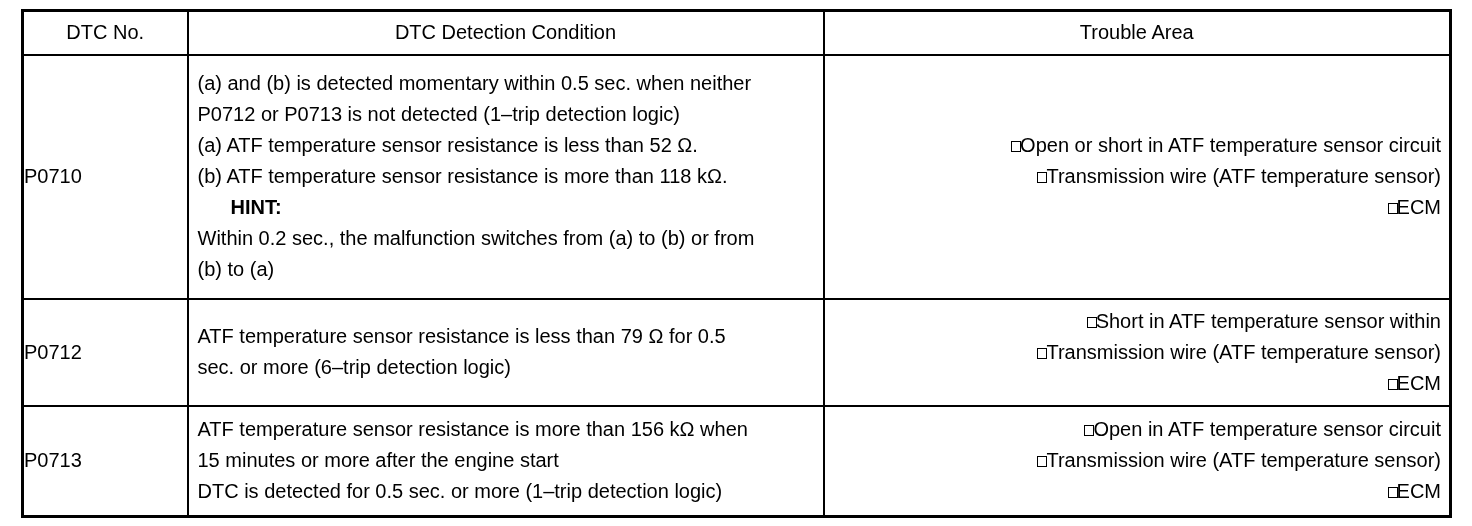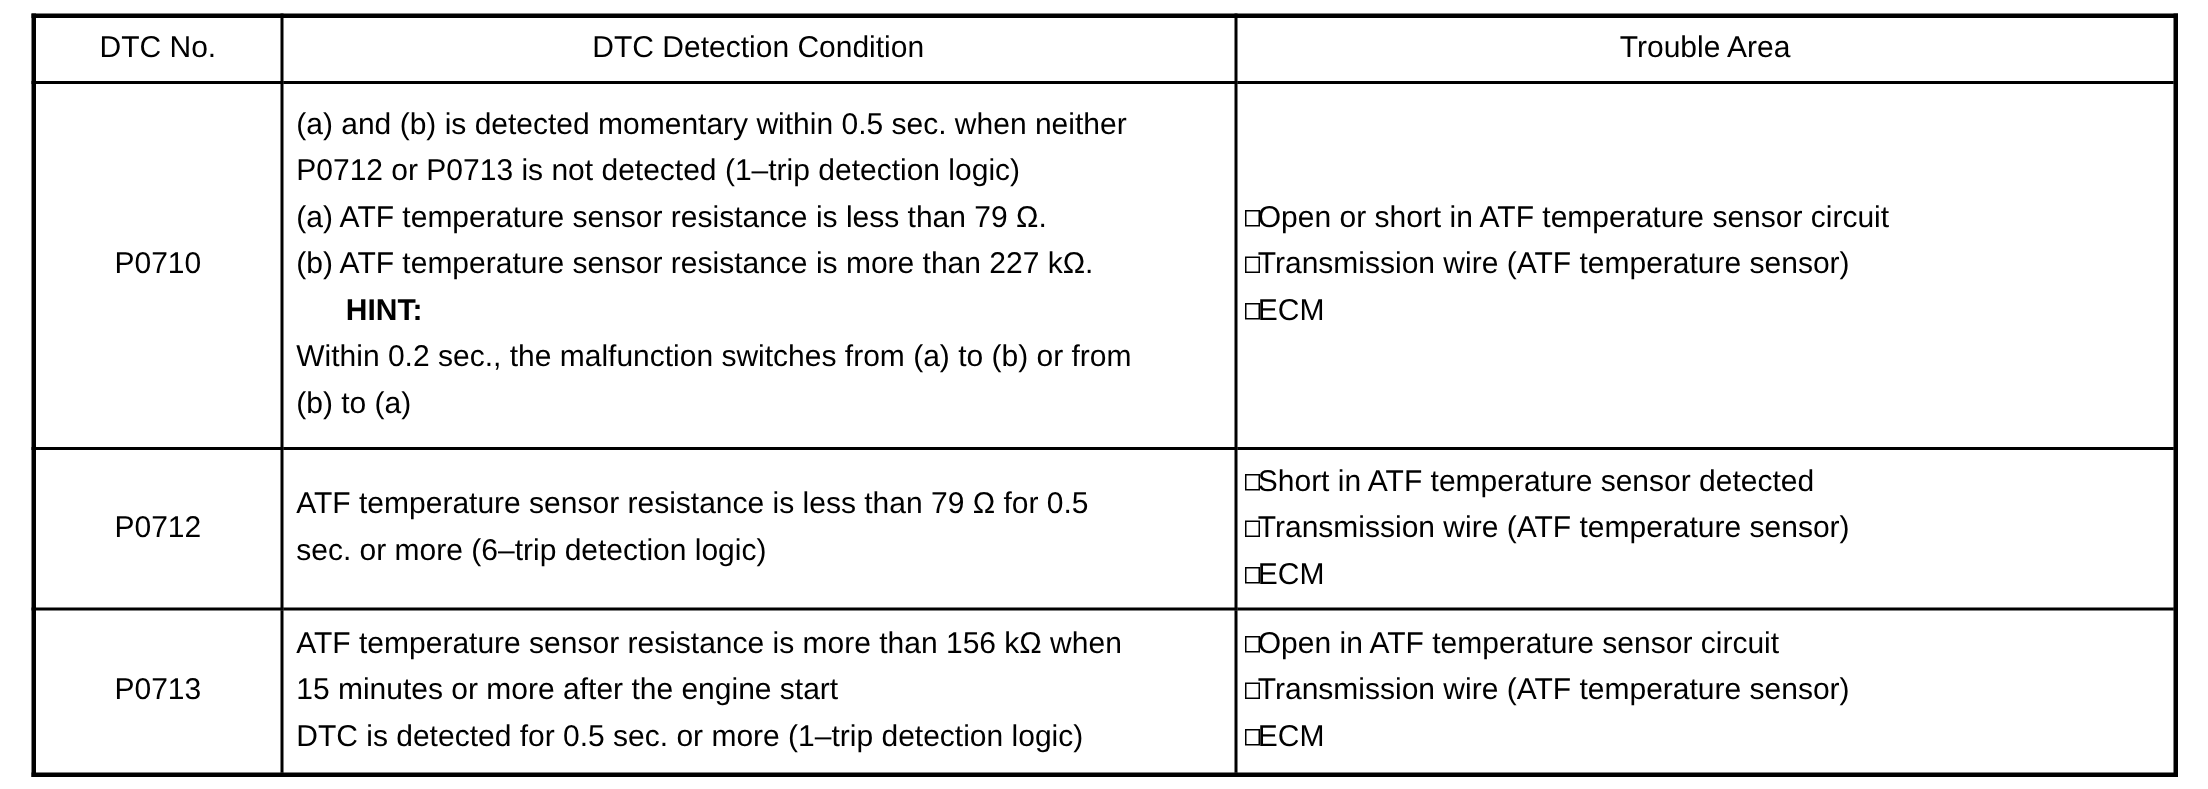--- a/index.html
+++ b/index.html
@@ -44,38 +44,38 @@
   tr.row-2    { height: 105px; }
   tr.row-3    { height: 108px; }
 
   th.col-header {
     font-weight: normal;
     text-align: center;
     vertical-align: middle;
     font-size: 20px;
   }
   td.dtc-cell {
-    text-align: center;
+    text-align: left;
     vertical-align: middle;
   }
   td.cond-cell .cell-inner,
   td.area-cell .cell-inner {
     display: flex;
     flex-direction: column;
     justify-content: center;
     height: 100%;
   }
   td.cond-cell { height: inherit; }
   td.area-cell { height: inherit; }
   td.cond-cell .cell-inner { padding: 4px 8px 4px 9px; box-sizing: border-box; }
   td.area-cell .cell-inner { padding: 4px 8px 4px 5px;  box-sizing: border-box; }
 
   .cond-line { white-space: nowrap; }
   .cond-line.bold { font-weight: bold; margin-left: 33px; }
-  .ta-line { white-space: nowrap; }
+  .ta-line { white-space: nowrap; text-align: right; }
 
   .bullet-box {
     display: inline-block;
     width: 10px;
     height: 11px;
     box-sizing: border-box;
     border: 1.5px solid #000000;
     margin-right: -1px;
     vertical-align: baseline;
   }
@@ -96,22 +96,22 @@
       <th class="col-header">DTC Detection Condition</th>
       <th class="col-header">Trouble Area</th>
     </tr>
 
     <tr class="row-1">
       <td class="dtc-cell">P0710</td>
       <td class="cond-cell">
         <div class="cell-inner">
           <div class="cond-line">(a) and (b) is detected momentary within 0.5 sec. when neither</div>
           <div class="cond-line">P0712 or P0713 is not detected (1–trip detection logic)</div>
-          <div class="cond-line">(a) ATF temperature sensor resistance is less than 79 Ω.</div>
-          <div class="cond-line">(b) ATF temperature sensor resistance is more than 227 kΩ.</div>
+          <div class="cond-line">(a) ATF temperature sensor resistance is less than 52 Ω.</div>
+          <div class="cond-line">(b) ATF temperature sensor resistance is more than 118 kΩ.</div>
           <div class="cond-line bold">HINT:</div>
           <div class="cond-line">Within 0.2 sec., the malfunction switches from (a) to (b) or from</div>
           <div class="cond-line">(b) to (a)</div>
         </div>
       </td>
       <td class="area-cell">
         <div class="cell-inner">
           <div class="ta-line"><span class="bullet-box"></span><span>Open or short in ATF temperature sensor circuit</span></div>
           <div class="ta-line"><span class="bullet-box"></span><span>Transmission wire (ATF temperature sensor)</span></div>
           <div class="ta-line"><span class="bullet-box"></span><span>ECM</span></div>
@@ -122,21 +122,21 @@
     <tr class="row-2">
       <td class="dtc-cell">P0712</td>
       <td class="cond-cell">
         <div class="cell-inner">
           <div class="cond-line">ATF temperature sensor resistance is less than 79 Ω for 0.5</div>
           <div class="cond-line">sec. or more (6–trip detection logic)</div>
         </div>
       </td>
       <td class="area-cell">
         <div class="cell-inner">
-          <div class="ta-line"><span class="bullet-box"></span><span>Short in ATF temperature sensor detected</span></div>
+          <div class="ta-line"><span class="bullet-box"></span><span>Short in ATF temperature sensor within</span></div>
           <div class="ta-line"><span class="bullet-box"></span><span>Transmission wire (ATF temperature sensor)</span></div>
           <div class="ta-line"><span class="bullet-box"></span><span>ECM</span></div>
         </div>
       </td>
     </tr>
 
     <tr class="row-3">
       <td class="dtc-cell">P0713</td>
       <td class="cond-cell">
         <div class="cell-inner">

